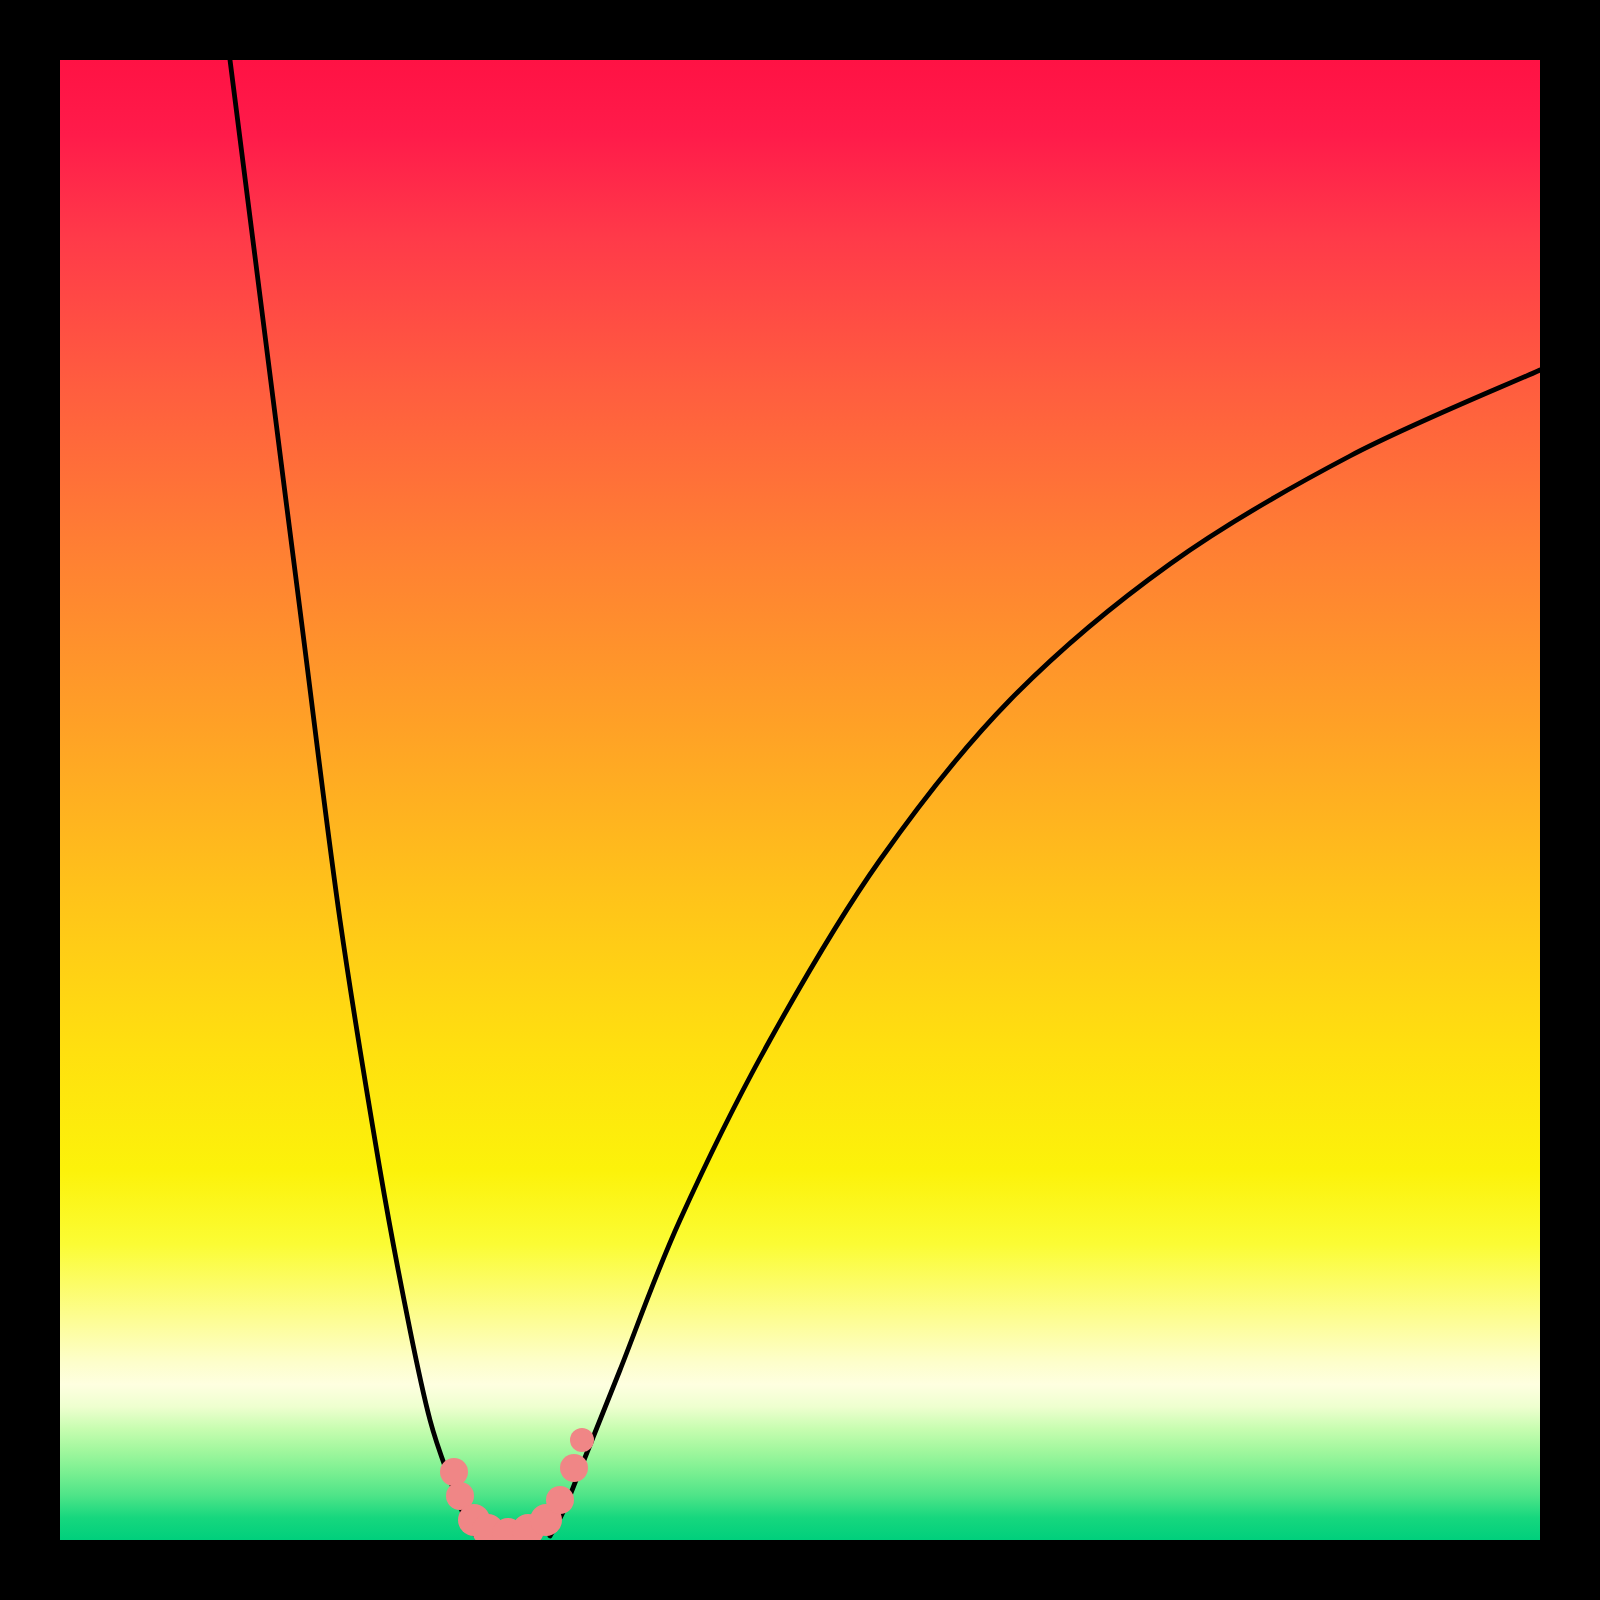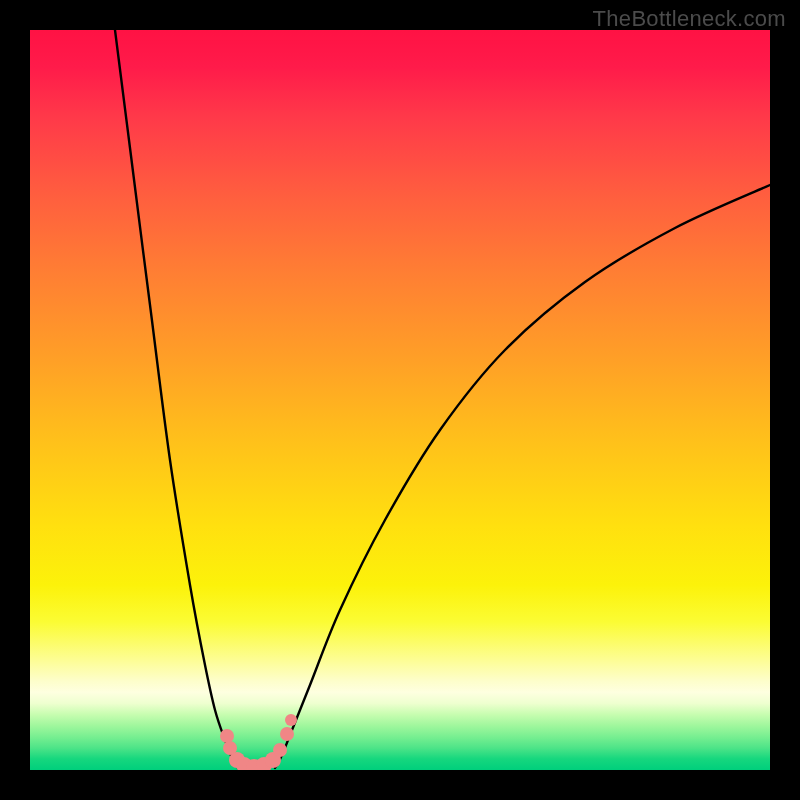--- a/index.html
+++ b/index.html
@@ -77,21 +77,20 @@
   }
   .marker {
     fill: #f08686;
     stroke: none;
   }
 </style>
 </head>
 <body>
 
 <div class="frame">
-  <div class="watermark">TheBottleneck.com</div>
 
   <div class="plot-area">
     <div class="gradient"></div>
 
     <svg class="curves" viewBox="0 0 740 740">
       <g>
         <path id="left-branch-path" d="M 85 0 C 87.5 19.7, 94.2 72.2, 100 118 C 105.8 163.8, 113.3 223.0, 120 275 C 126.7 327.0, 133.3 383.3, 140 430 C 146.7 476.7, 154.2 520.8, 160 555 C 165.8 589.2, 170.8 614.2, 175 635 C 179.2 655.8, 181.7 667.5, 185 680 C 188.3 692.5, 192.0 701.7, 195 710 C 198.0 718.3, 200.8 725.3, 203 730 C 205.2 734.7, 207.2 736.7, 208 738" fill="none" stroke="#000" stroke-width="2.4" stroke-linecap="round"></path>
         <path id="right-branch-path" d="M 245 738 C 246.2 735.8, 249.2 731.3, 252 725 C 254.8 718.7, 257.3 711.7, 262 700 C 266.7 688.3, 272.0 675.0, 280 655 C 288.0 635.0, 297.5 607.5, 310 580 C 322.5 552.5, 338.3 520.0, 355 490 C 371.7 460.0, 390.0 428.3, 410 400 C 430.0 371.7, 450.8 344.7, 475 320 C 499.2 295.3, 526.7 272.3, 555 252 C 583.3 231.7, 614.2 214.2, 645 198 C 675.8 181.8, 724.2 162.2, 740 155" fill="none" stroke="#000" stroke-width="2.4" stroke-linecap="round"></path>
       </g>
       <g id="marker-group">

